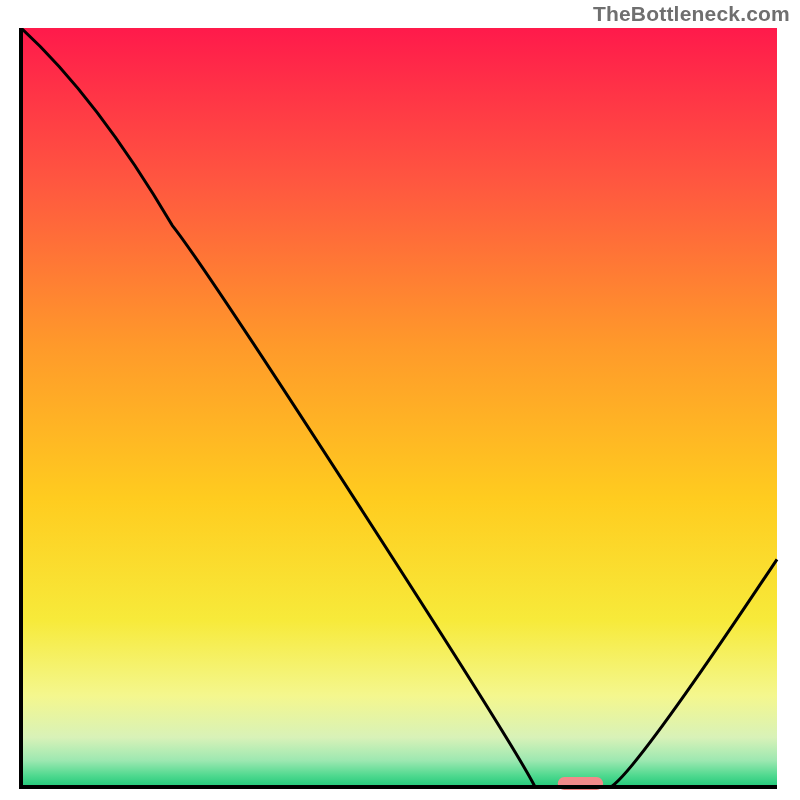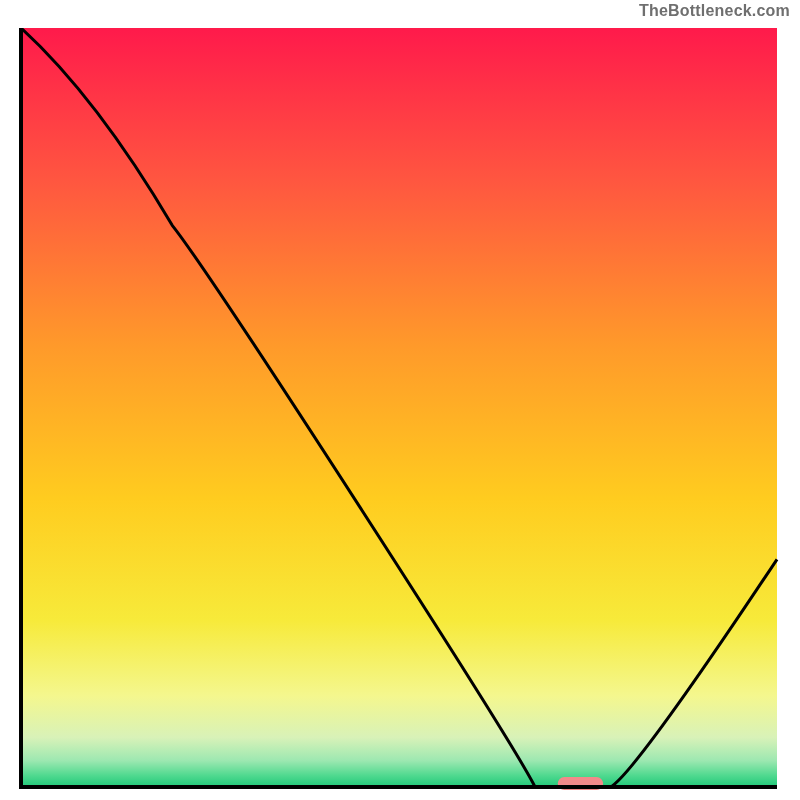--- a/index.html
+++ b/index.html
@@ -13,21 +13,21 @@
   }
   .wrap {
     position: relative;
     width: 800px;
     height: 800px;
   }
   .attribution {
     position: absolute;
     top: 2px;
     right: 10px;
-    font-size: 16px;
+    font-size: 21px;
     font-weight: bold;
     color: #6f6f6f;
     letter-spacing: 0.2px;
     text-align: center;
   }
   .plot {
     position: absolute;
     left: 18px;
     top: 28px;
     width: 762px;

